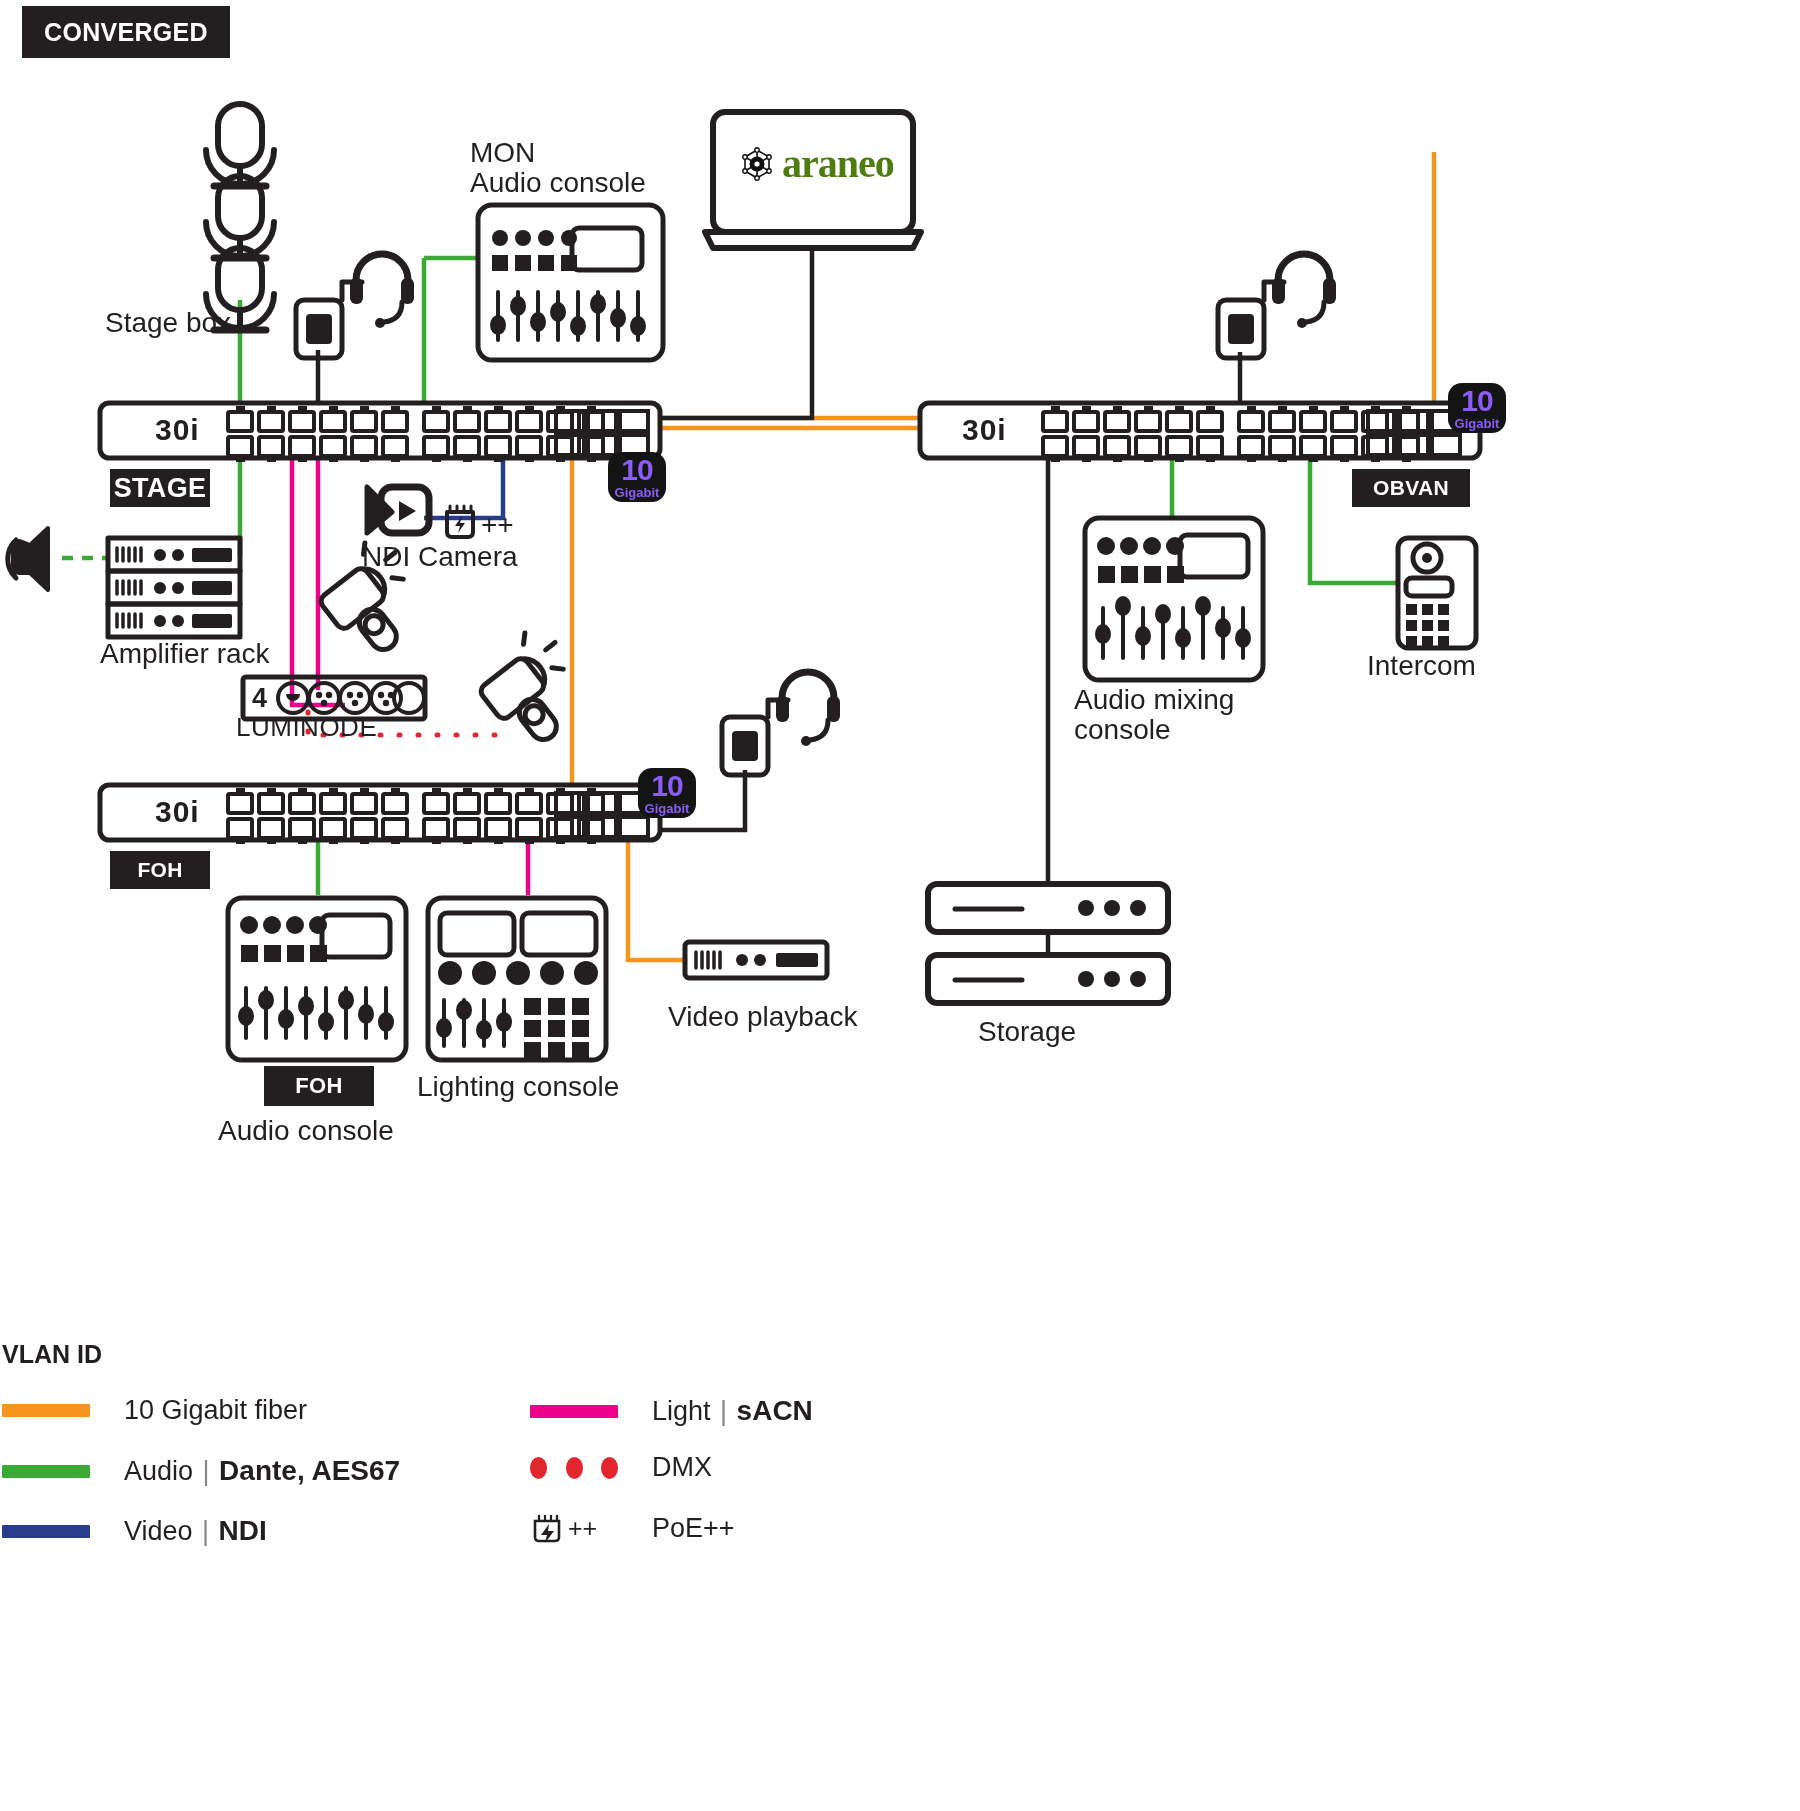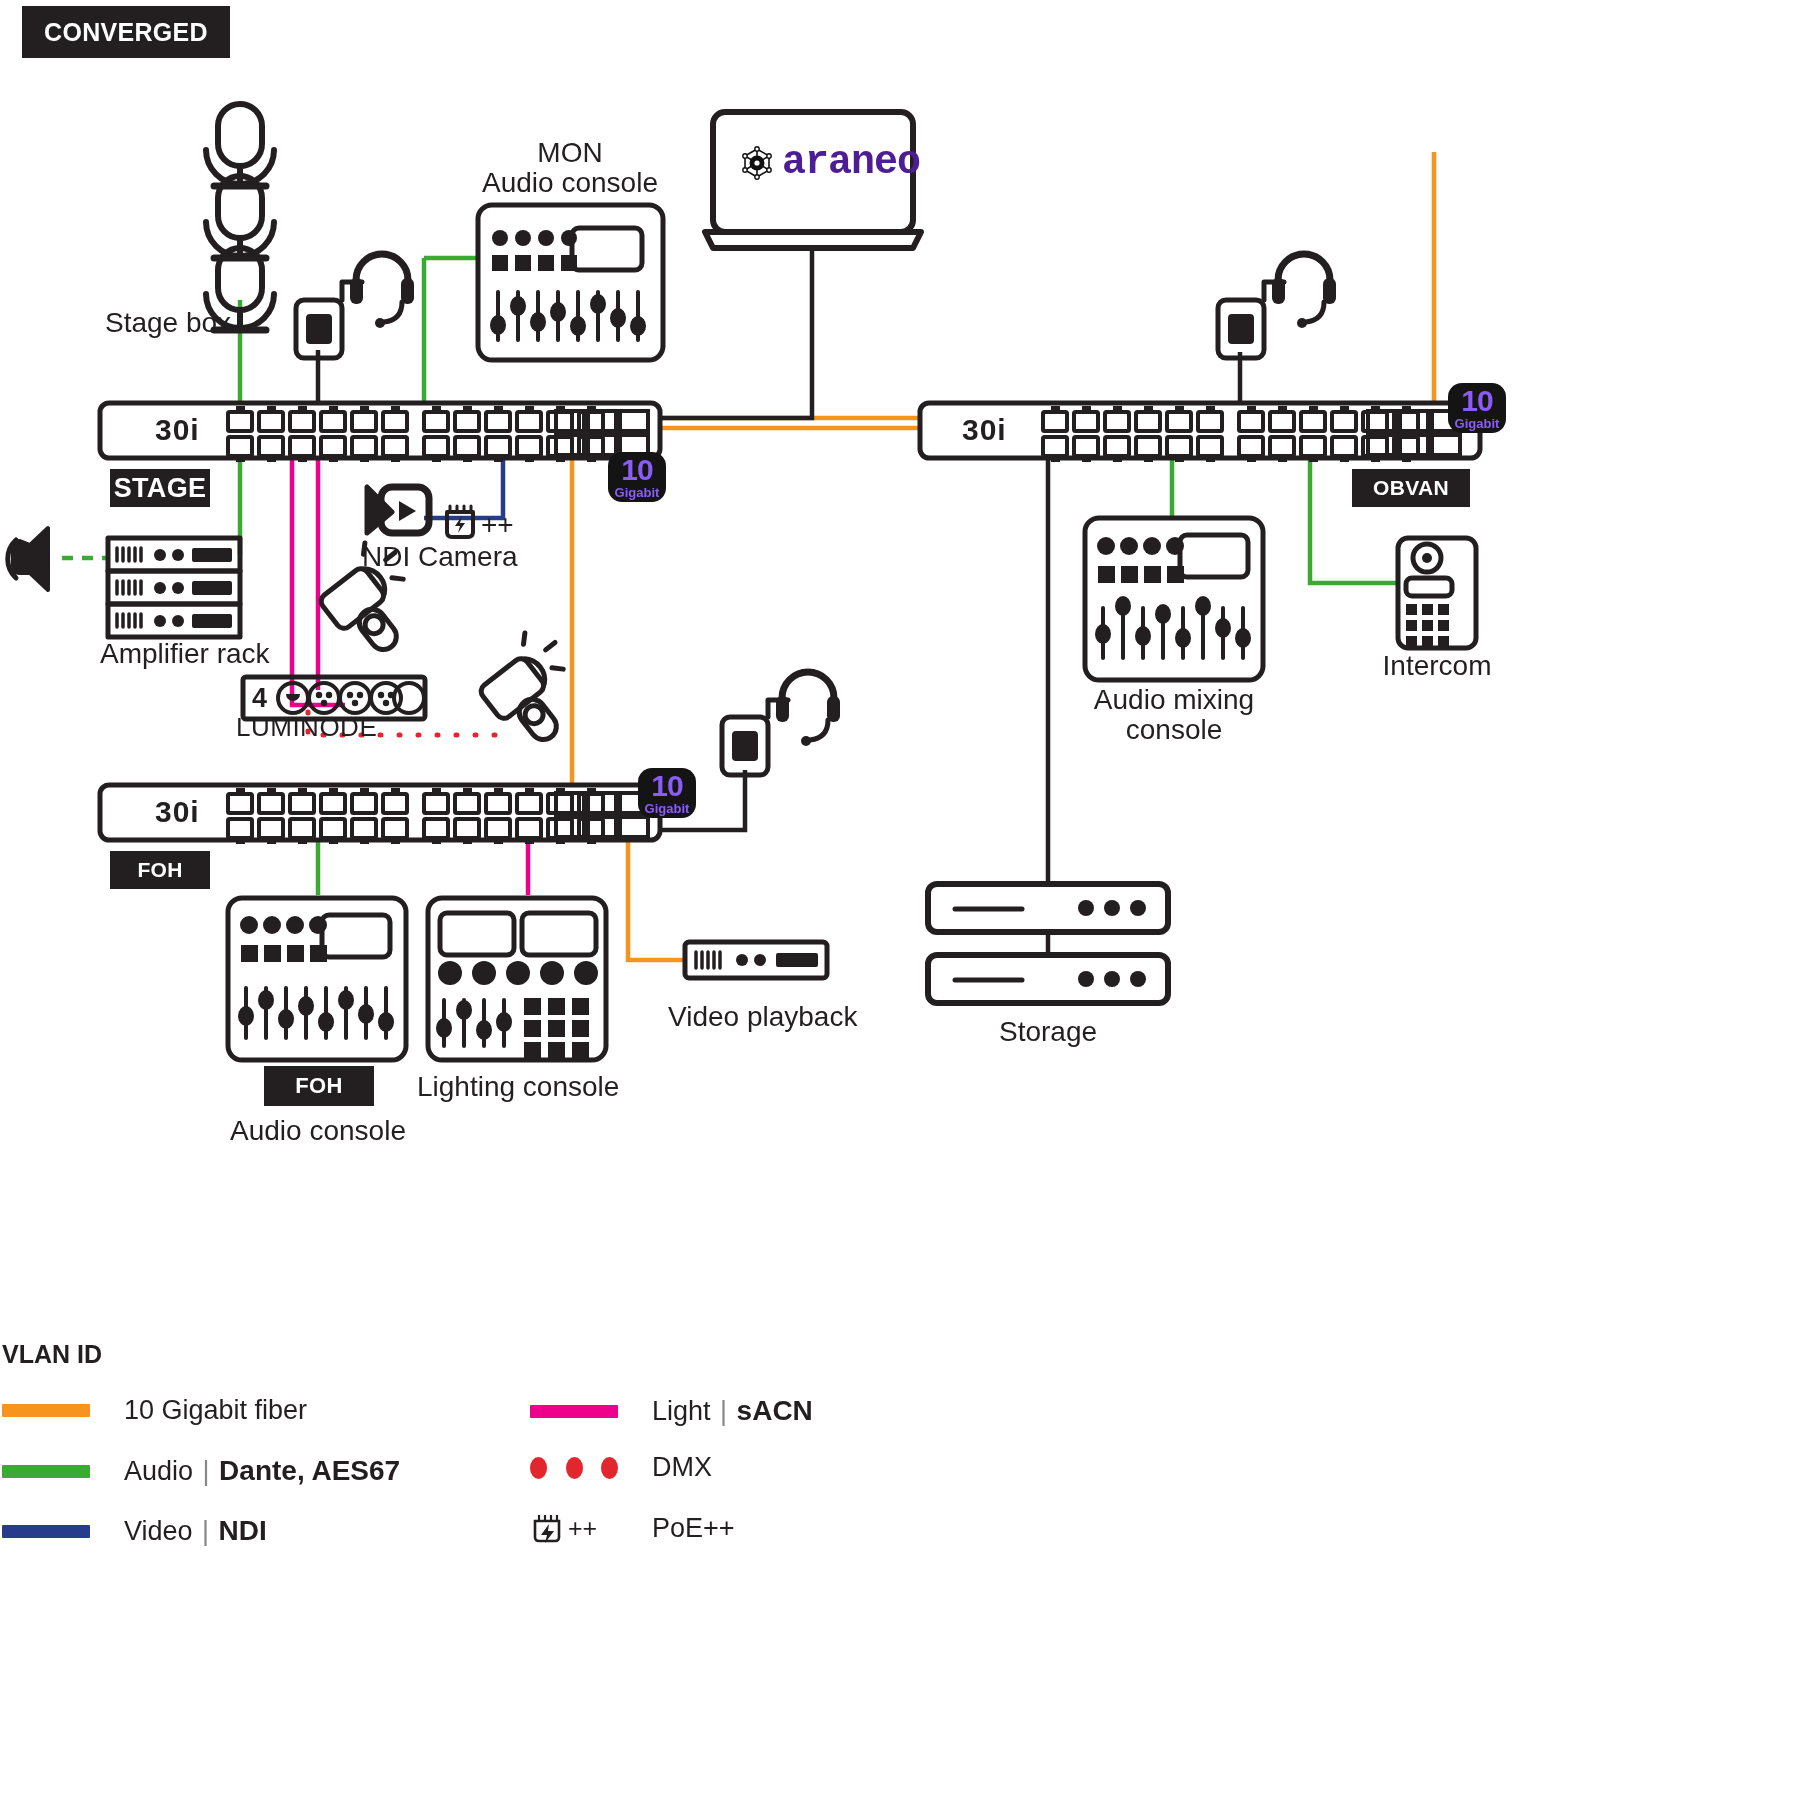--- a/index.html
+++ b/index.html
@@ -1,20 +1,20 @@
 <!DOCTYPE html>
 <html><head>
 <meta charset="utf-8">
 <style>
   html,body{margin:0;padding:0;background:#fff;}
   body{width:1800px;height:1811px;font-family:"Liberation Sans",sans-serif;color:#1a1a1a;position:relative;overflow:hidden;}
   #stage{position:relative;width:1800px;height:1811px;}
   svg.layer{position:absolute;left:0;top:0;width:1800px;height:1811px;}
   .blk-label{position:absolute;background:#231f20;color:#fff;font-weight:bold;letter-spacing:.3px;display:flex;align-items:center;justify-content:center;}
-  .cap{position:absolute;color:#231f20;text-align:center;line-height:1.18;white-space:nowrap;}
+  .cap{position:absolute;color:#231f20;line-height:1.18;white-space:nowrap;}
   .badge10{position:absolute;background:#141414;border-radius:14px;color:#8b5cf6;display:flex;flex-direction:column;align-items:center;justify-content:center;line-height:1;}
   .badge10 .n{font-size:30px;font-weight:bold;letter-spacing:-1px;}
   .badge10 .g{font-size:13px;font-weight:bold;margin-top:1px;}
   .legend-title{position:absolute;font-size:25px;font-weight:bold;color:#231f20;}
   .lg-row{position:absolute;display:flex;align-items:center;}
   .lg-swatch{width:88px;height:13px;border-radius:1px;}
   .lg-text{margin-left:34px;font-size:27px;color:#231f20;white-space:nowrap;}
   .lg-text .sep{color:#888;font-weight:300;padding:0 2px;}
   .lg-text .sub{font-size:28px;font-weight:bold;}
   .lg-dots{width:88px;display:flex;justify-content:space-between;align-items:center;}
@@ -500,21 +500,21 @@
       <circle cx="17" cy="18" r="2.6" fill="#fff"></circle>
       <g fill="#fff" stroke="#111" stroke-width="1.4">
         <circle cx="17" cy="4" r="2.2"></circle>
           <circle cx="29" cy="11" r="2.2"></circle>
           <circle cx="29" cy="25" r="2.2"></circle>
         <circle cx="17" cy="32" r="2.2"></circle>
           <circle cx="5" cy="25" r="2.2"></circle>
           <circle cx="5" cy="11" r="2.2"></circle>
       </g>
     </svg>
-    <span style="font-size:40px;font-weight:bold;letter-spacing:-1px;color:#4c1d95;font-family:Liberation Mono, monospace;">araneo</span>
+    <span style="font-size:40px;font-weight:bold;letter-spacing:-1px;color:#4d7c0f;font-family:Liberation Serif, serif;">araneo</span>
   </div>
 
   <div class="blk-label" style="left:22px;top:6px;width:208px;height:52px;font-size:25px;">CONVERGED</div>
 
 
   <div class="blk-label" style="left:110px;top:469px;width:100px;height:38px;font-size:27px;">STAGE</div>
 
   <div class="blk-label" style="left:110px;top:851px;width:100px;height:38px;font-size:21px;">FOH</div>
 
   <div class="blk-label" style="left:1352px;top:469px;width:118px;height:38px;font-size:21px;">OBVAN</div>

